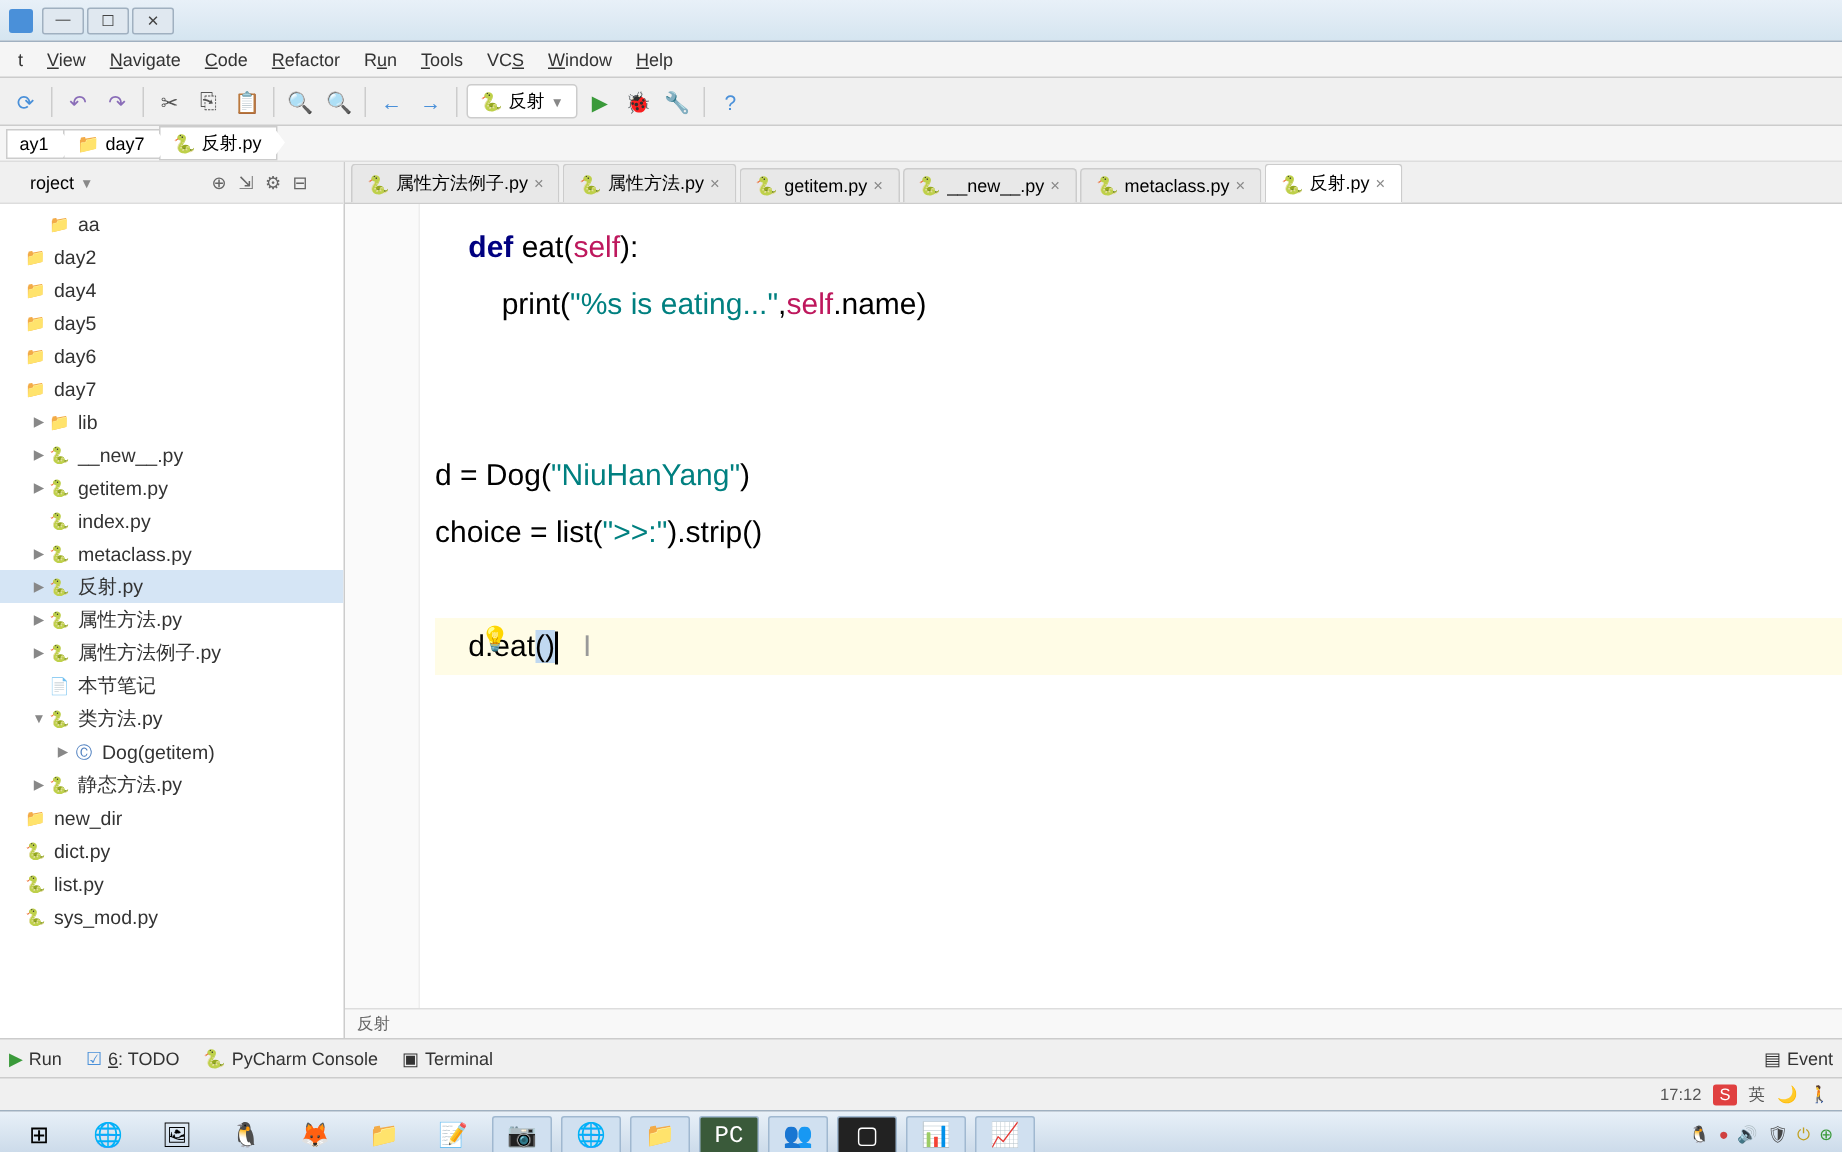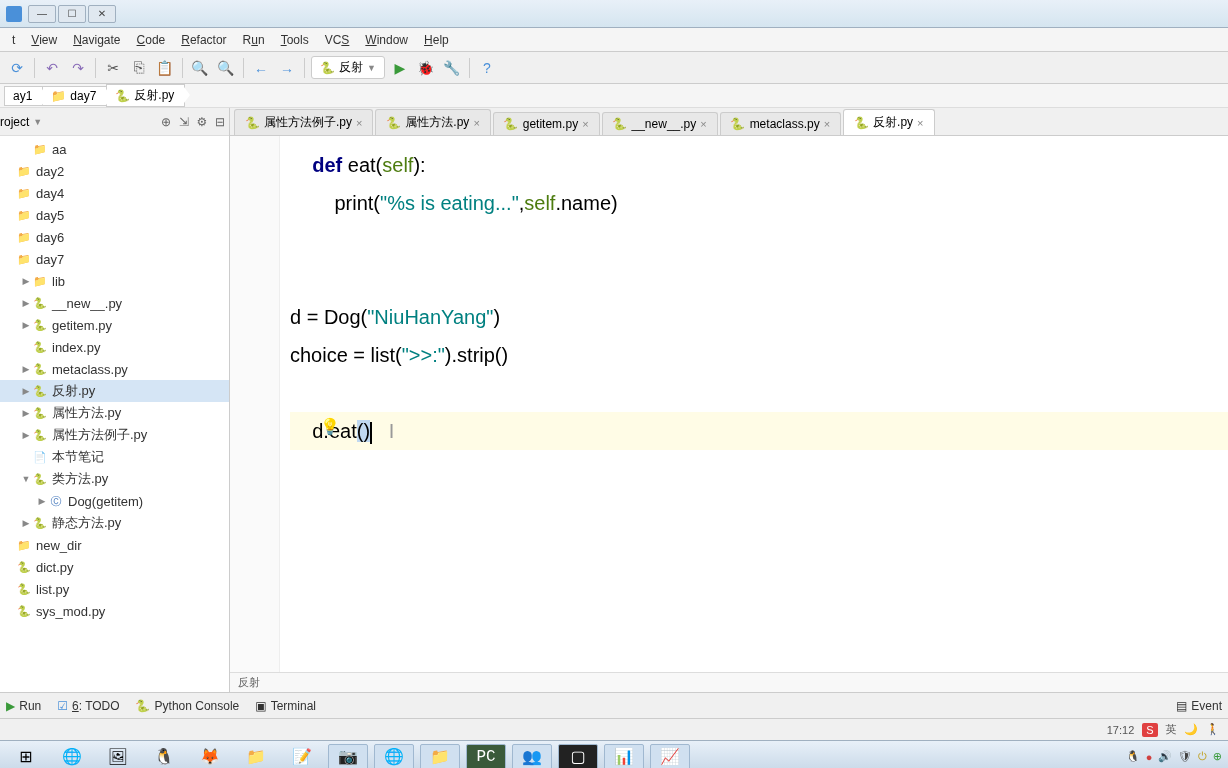--- a/index.html
+++ b/index.html
@@ -24,21 +24,21 @@
 .run-select { padding: 2px 8px; border: 1px solid #ccc; background: #fff; border-radius: 3px; display: flex; align-items: center; gap: 4px; font-size:12px; }
 
 
 .breadcrumb { height: 24px; background: #f5f5f5; border-bottom: 1px solid #ddd; display: flex; align-items: center; padding: 0 4px; }
 .crumb { padding: 2px 10px 2px 8px; background: #fff; border: 1px solid #ccc; margin-right: -1px; position: relative; font-size: 12px; display:flex; align-items:center; gap:4px; }
 .crumb::after { content: ""; position: absolute; right: -6px; top: 2px; width: 0; height: 0; border-top: 8px solid transparent; border-bottom: 8px solid transparent; border-left: 6px solid #fff; z-index: 1; }
 
 
 .main { display: flex; height: 584px; }
 .sidebar { width: 230px; background: #fff; border-right: 1px solid #ccc; overflow: hidden; }
-.sidebar-header { height: 28px; background: #f0f0f0; border-bottom: 1px solid #ddd; display: flex; align-items: center; padding: 0 0; font-size: 12px; }
+.sidebar-header { height: 28px; background: #f0f0f0; border-bottom: 1px solid #ddd; display: flex; align-items: center; padding: 0 20px; font-size: 12px; }
 .sidebar-header .spacer { flex:1; }
 .sidebar-header .hbtn { width:18px; height:18px; display:flex; align-items:center; justify-content:center; color:#666; font-size:12px; }
 .tree { padding: 2px 0; }
 .tree-item { display: flex; align-items: center; padding: 1px 4px; font-size: 13px; color: #333; cursor: default; height:22px; }
 .tree-item.selected { background: #d5e5f5; }
 .tree-item .arrow { width: 12px; font-size: 9px; color: #888; text-align:center; }
 .tree-item .ticon { width: 16px; height: 16px; margin-right: 4px; display: inline-flex; align-items: center; justify-content: center; font-size: 11px; }
 .folder-icon { color: #d4a050; }
 .py-icon { color: #3572A5; }
 .file-icon { color: #888; }
@@ -50,21 +50,21 @@
 
 .editor-area { flex: 1; display: flex; flex-direction: column; background: #fff; }
 .tabs { height: 28px; background: #f0f0f0; border-bottom: 1px solid #ccc; display: flex; align-items: flex-end; padding: 0 4px; }
 .tab { padding: 4px 10px; background: #e8e8e8; border: 1px solid #ccc; border-bottom: none; margin-right: 2px; font-size: 12px; display: flex; align-items: center; gap: 4px; border-radius: 3px 3px 0 0; }
 .tab.active { background: #fff; }
 .tab .close { color: #888; font-size: 11px; }
 .editor { flex: 1; background: #fff; font-family: "Courier New", monospace; font-size: 20px; padding: 10px 0 10px 60px; position: relative; line-height: 1.9; }
 .gutter { position: absolute; left: 0; top: 0; width: 50px; height: 100%; background: #fafafa; border-right: 1px solid #eee; }
 .code-line { white-space: pre; }
 .kw { color: #000080; font-weight: bold; }
-.param { color: #4d7c0f; }
+.param { color: #be185d; }
 .str { color: #008080; }
 .hl-line { background: #fffce6; }
 .hl-paren { background: #c0d8f0; }
 .cursor-caret { display:inline-block; width:2px; height:22px; background:#000; vertical-align:middle; }
 .bulb { position:absolute; left:30px; color:#d4a050; font-size:16px; }
 
 
 .editor-crumb { height: 20px; background: #f8f8f8; border-top: 1px solid #ddd; padding: 0 8px; font-size: 11px; color: #666; display:flex; align-items:center; }
 
 
@@ -326,21 +326,21 @@
   <div class="bt-item">
       <span style="color:#3a9a3a;">▶</span>
       <span>Run</span>
     </div>
   <div class="bt-item">
       <span style="color:#4a90d9;">☑</span>
       <span><u>6</u>: TODO</span>
     </div>
   <div class="bt-item">
       <span style="color:#3572A5;">🐍</span>
-      <span>Python Console</span>
+      <span>PyCharm Console</span>
     </div>
   <div class="bt-item">
       <span>▣</span>
       <span>Terminal</span>
     </div>
   <div style="flex:1"></div>
   <div class="bt-item">
       <span>▤</span>
       <span>Event</span>
     </div>

